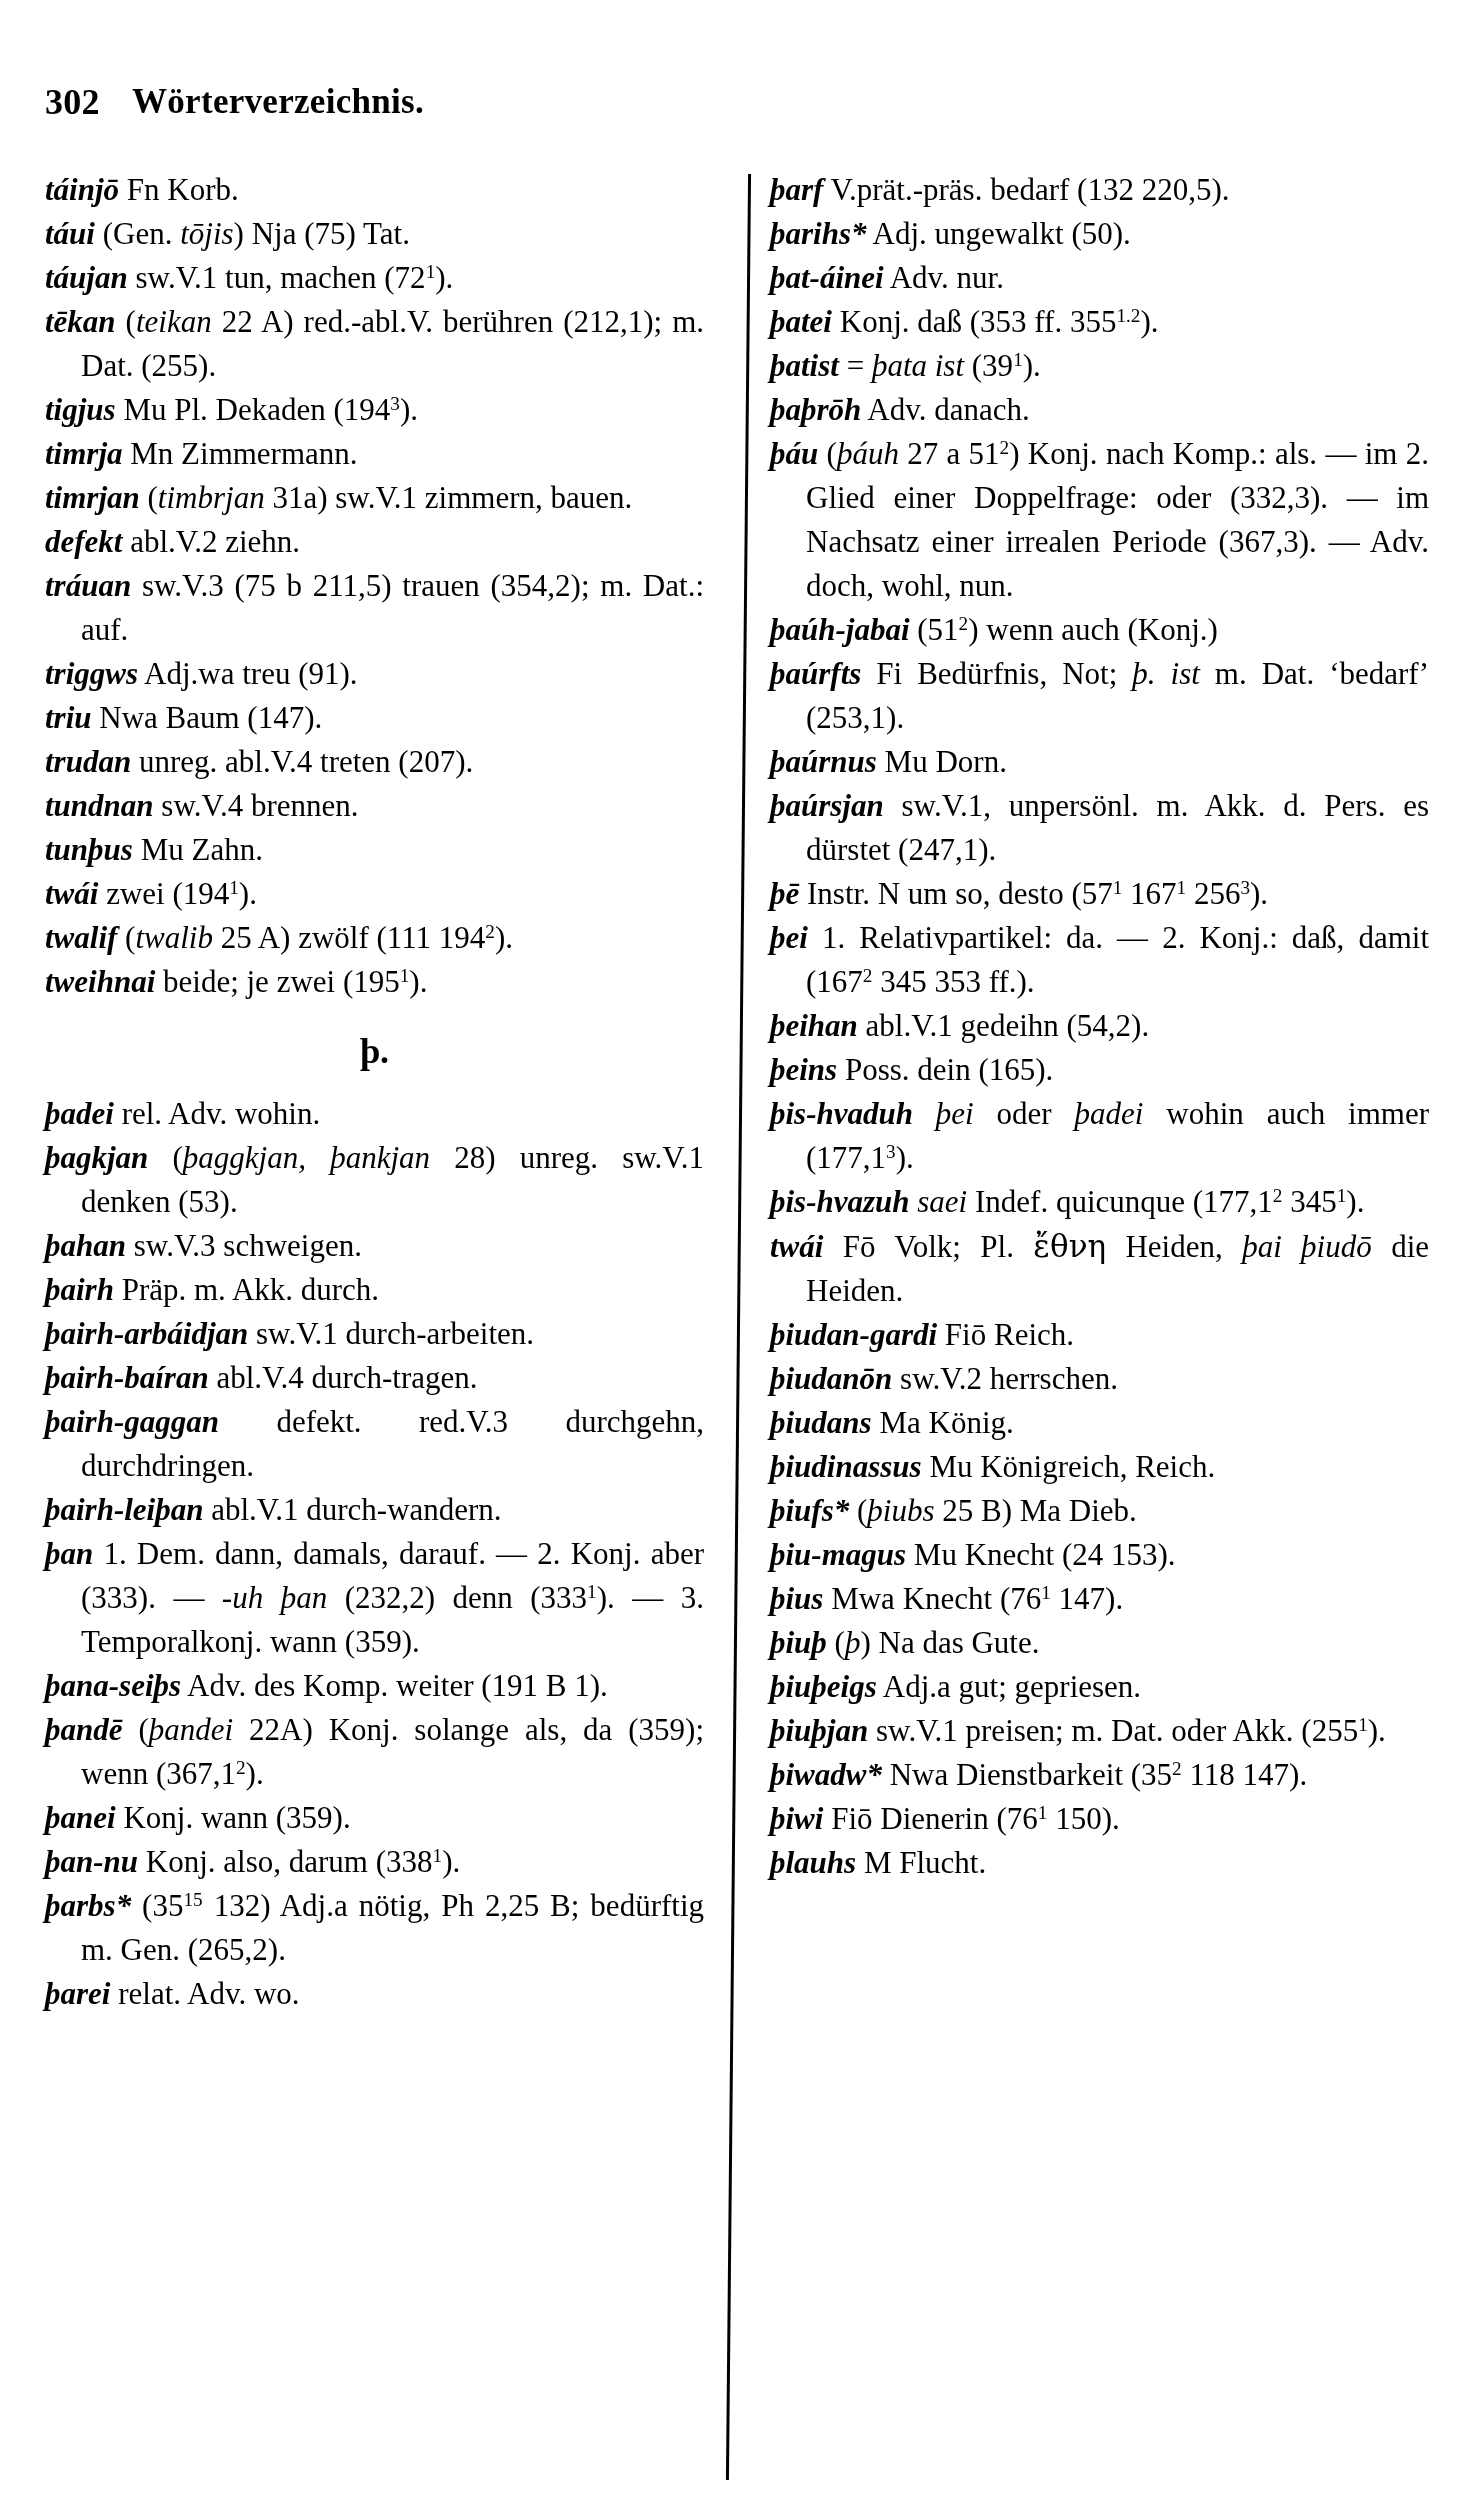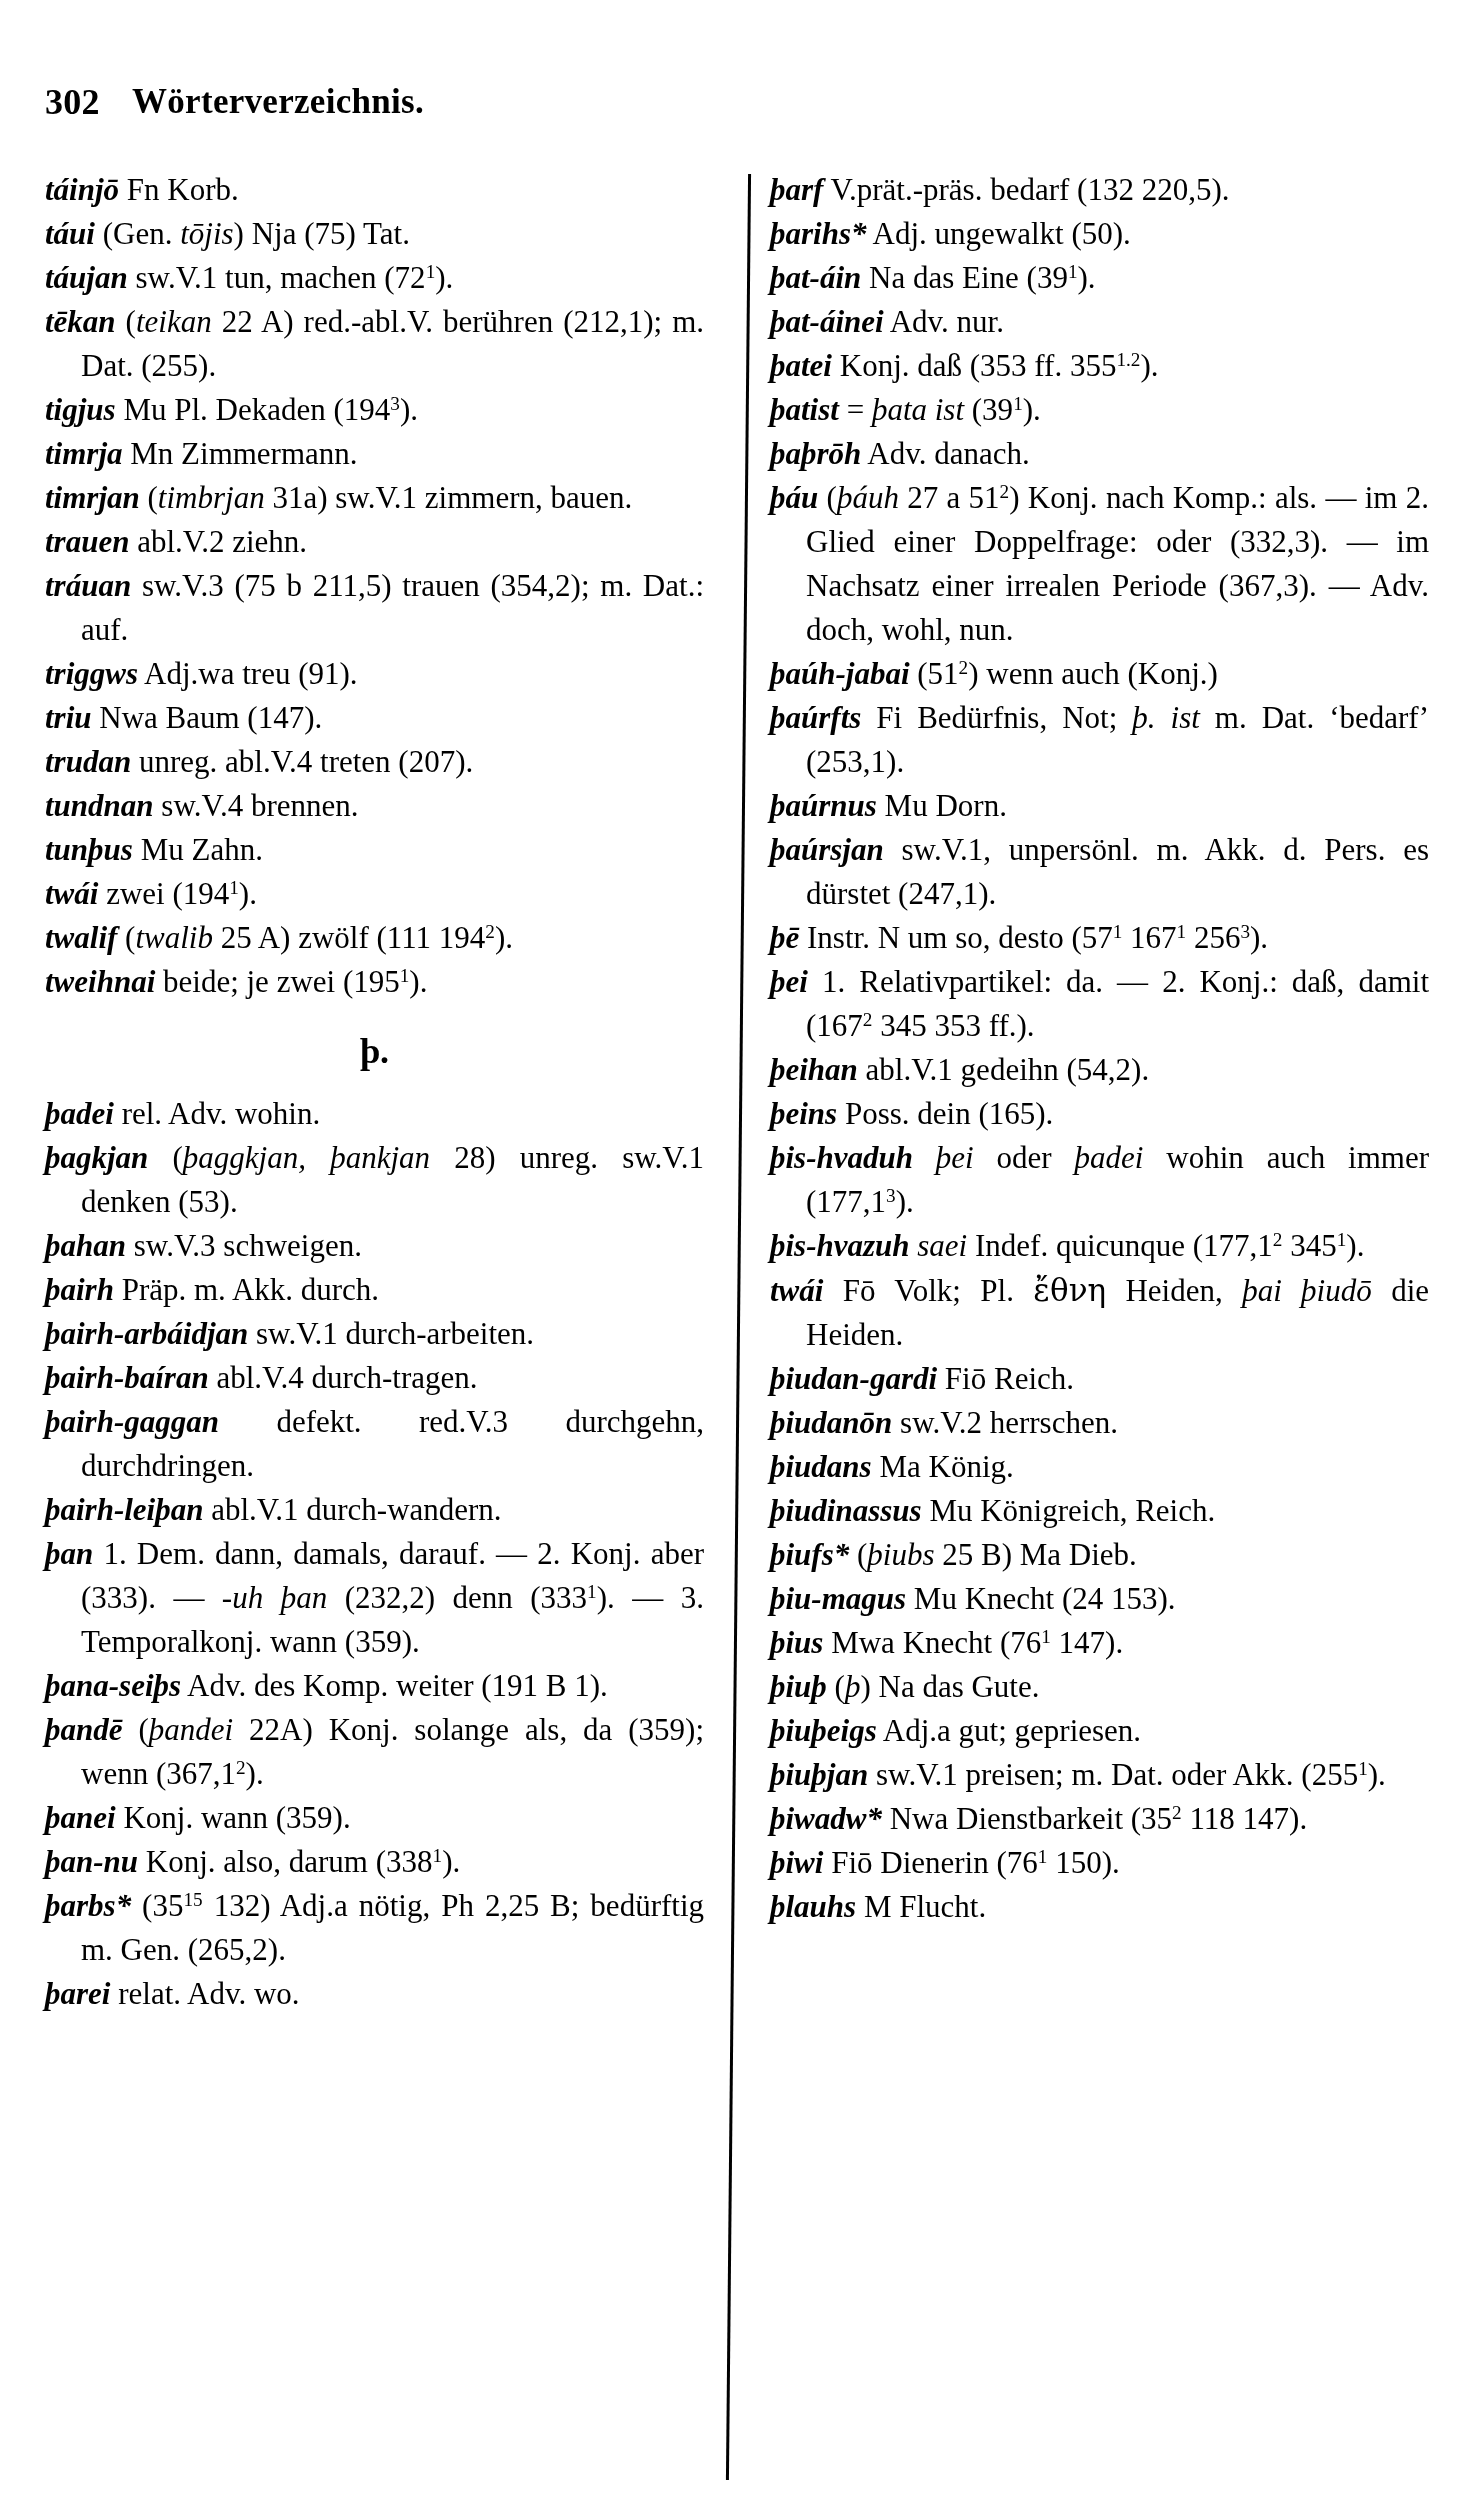--- a/index.html
+++ b/index.html
@@ -127,21 +127,21 @@
 
     <div class="col col-left">
       <div>
           <p class="entry"><span class="hang"></span><span class="hw">táinjō</span> Fn Korb.</p>
           <p class="entry"><span class="hang"></span><span class="hw">táui</span> (Gen. <i class="it">tōjis</i>) Nja (75) Tat.</p>
           <p class="entry"><span class="hang"></span><span class="hw">táujan</span> sw.V.1 tun, machen (72<span class="sup">1</span>).</p>
           <p class="entry"><span class="hang"></span><span class="hw">tēkan</span> (<i class="it">teikan</i> 22 A) red.-abl.V. berühren (212,1); m. Dat. (255).</p>
           <p class="entry"><span class="hang"></span><span class="hw">tigjus</span> Mu Pl. Dekaden (194<span class="sup">3</span>).</p>
           <p class="entry"><span class="hang"></span><span class="hw">timrja</span> Mn Zimmermann.</p>
           <p class="entry"><span class="hang"></span><span class="hw">timrjan</span> (<i class="it">timbrjan</i> 31a) sw.V.1 zimmern, bauen.</p>
-          <p class="entry"><span class="hang"></span><span class="hw">trauen</span> abl.V.2 ziehn.</p>
+          <p class="entry"><span class="hang"></span><span class="hw">defekt</span> abl.V.2 ziehn.</p>
           <p class="entry"><span class="hang"></span><span class="hw">tráuan</span> sw.V.3 (75 b 211,5) trauen (354,2); m. Dat.: auf.</p>
           <p class="entry"><span class="hang"></span><span class="hw">triggws</span> Adj.wa treu (91).</p>
           <p class="entry"><span class="hang"></span><span class="hw">triu</span> Nwa Baum (147).</p>
           <p class="entry"><span class="hang"></span><span class="hw">trudan</span> unreg. abl.V.4 treten (207).</p>
           <p class="entry"><span class="hang"></span><span class="hw">tundnan</span> sw.V.4 brennen.</p>
           <p class="entry"><span class="hang"></span><span class="hw">tunþus</span> Mu Zahn.</p>
           <p class="entry"><span class="hang"></span><span class="hw">twái</span> zwei (194<span class="sup">1</span>).</p>
           <p class="entry"><span class="hang"></span><span class="hw">twalif</span> (<i class="it">twalib</i> 25 A) zwölf (111 194<span class="sup">2</span>).</p>
           <p class="entry"><span class="hang"></span><span class="hw">tweihnai</span> beide; je zwei (195<span class="sup">1</span>).</p>
         </div>
@@ -162,21 +162,20 @@
           <p class="entry"><span class="hang"></span><span class="hw">þan-nu</span> Konj. also, darum (338<span class="sup">1</span>).</p>
           <p class="entry"><span class="hang"></span><span class="hw">þarbs*</span> (35<span class="sup">15</span> 132) Adj.a nötig, Ph 2,25 B; bedürftig m. Gen. (265,2).</p>
           <p class="entry"><span class="hang"></span><span class="hw">þarei</span> relat. Adv. wo.</p>
         </div>
     </div>
 
     <div class="col col-right">
       <div>
           <p class="entry"><span class="hang"></span><span class="hw">þarf</span> V.prät.-präs. bedarf (132 220,5).</p>
           <p class="entry"><span class="hang"></span><span class="hw">þarihs*</span> Adj. ungewalkt (50).</p>
-          <p class="entry"><span class="hang"></span><span class="hw">þat-áin</span> Na das Eine (39<span class="sup">1</span>).</p>
           <p class="entry"><span class="hang"></span><span class="hw">þat-áinei</span> Adv. nur.</p>
           <p class="entry"><span class="hang"></span><span class="hw">þatei</span> Konj. daß (353 ff. 355<span class="sup">1.2</span>).</p>
           <p class="entry"><span class="hang"></span><span class="hw">þatist</span> = <i class="it">þata ist</i> (39<span class="sup">1</span>).</p>
           <p class="entry"><span class="hang"></span><span class="hw">þaþrōh</span> Adv. danach.</p>
           <p class="entry"><span class="hang"></span><span class="hw">þáu</span> (<i class="it">þáuh</i> 27 a 51<span class="sup">2</span>) Konj. nach Komp.: als. — im 2. Glied einer Doppelfrage: oder (332,3). — im Nachsatz einer irrealen Periode (367,3). — Adv. doch, wohl, nun.</p>
           <p class="entry"><span class="hang"></span><span class="hw">þaúh-jabai</span> (51<span class="sup">2</span>) wenn auch (Konj.)</p>
           <p class="entry"><span class="hang"></span><span class="hw">þaúrfts</span> Fi Bedürfnis, Not; <i class="it">þ. ist</i> m. Dat. ʻbedarfʼ (253,1).</p>
           <p class="entry"><span class="hang"></span><span class="hw">þaúrnus</span> Mu Dorn.</p>
           <p class="entry"><span class="hang"></span><span class="hw">þaúrsjan</span> sw.V.1, unpersönl. m. Akk. d. Pers. es dürstet (247,1).</p>
           <p class="entry"><span class="hang"></span><span class="hw">þē</span> Instr. N um so, desto (57<span class="sup">1</span> 167<span class="sup">1</span> 256<span class="sup">3</span>).</p>

